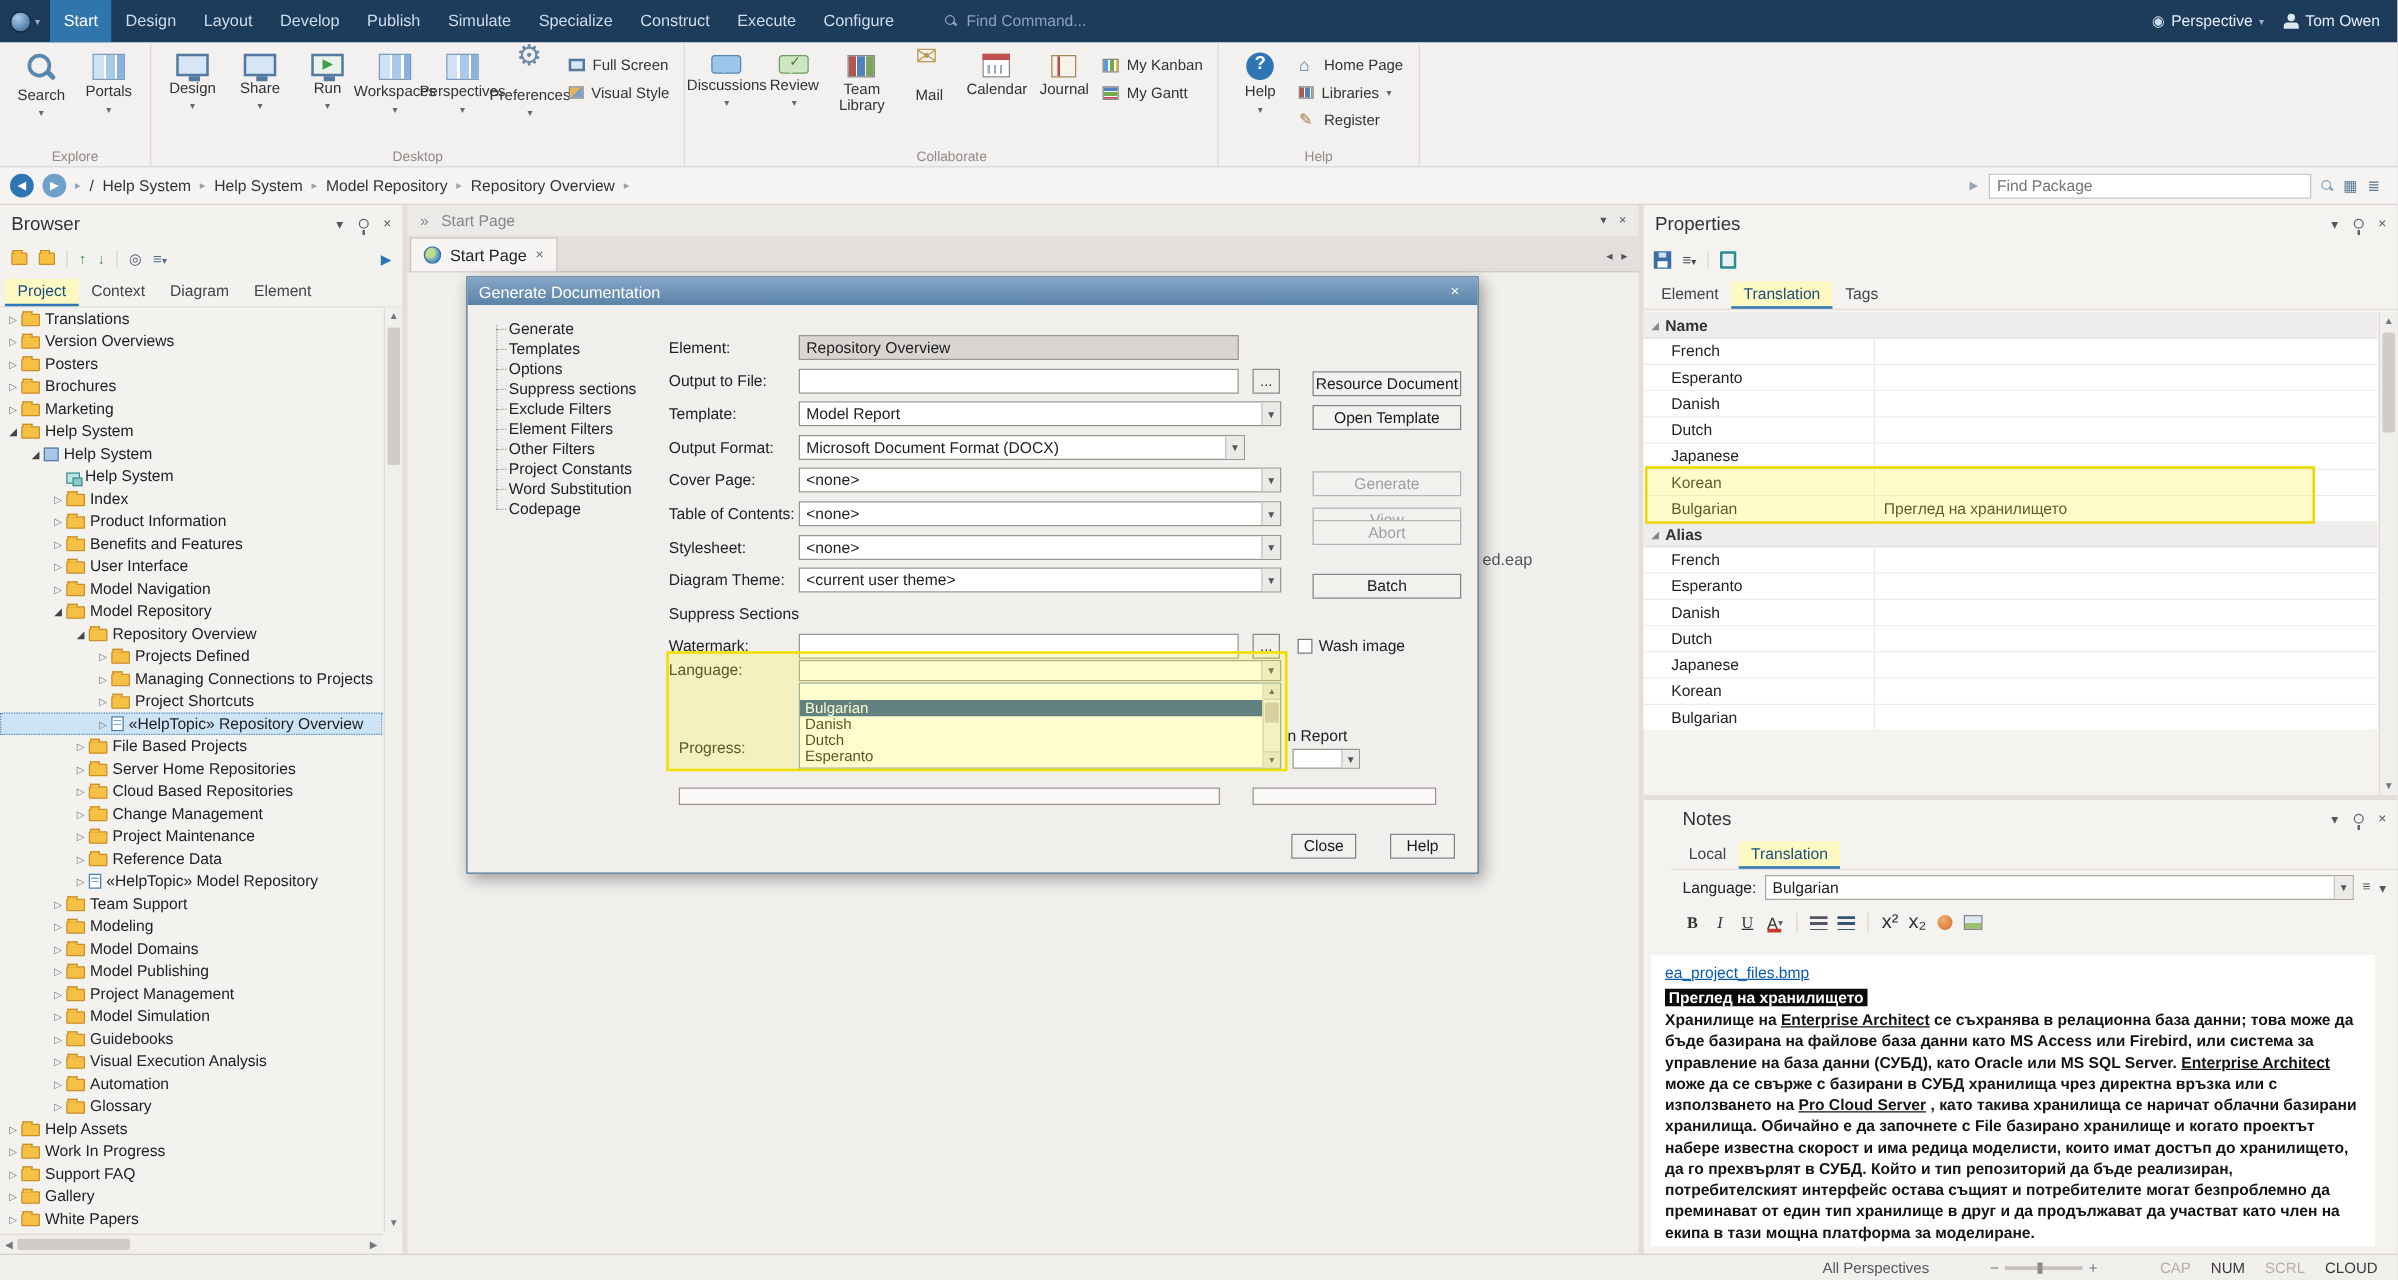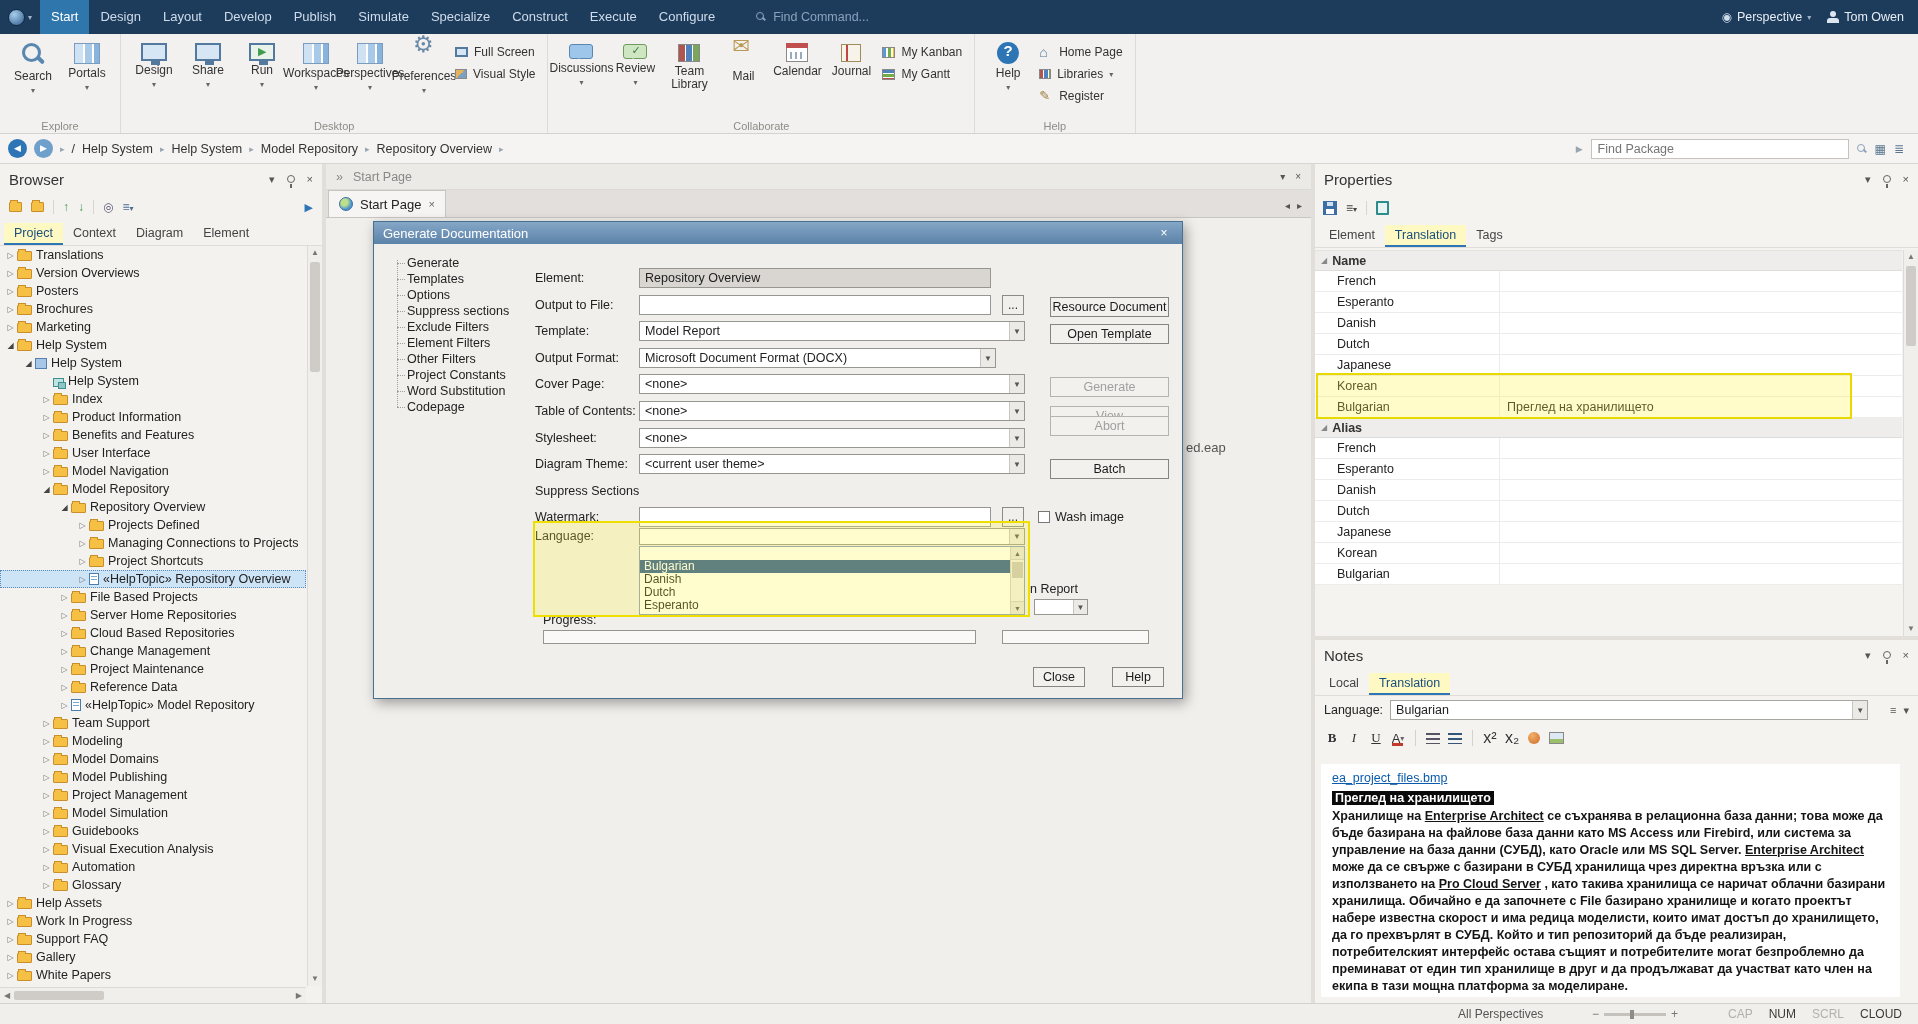--- a/index.html
+++ b/index.html
@@ -161,42 +161,42 @@
   .lopt{height:13px;line-height:13px;font-size:12px;padding-left:4px;color:#1a1a1a;margin-right:14px;white-space:nowrap;}
   .lopt.sel{background:#2a5a93;color:#fff;}
   .lscroll{position:absolute;top:0;right:0;bottom:0;width:14px;background:#f1efec;border-left:1px solid #cfccc8;font-size:7px;color:#555;text-align:center;}
   .lsb-up{height:13px;line-height:13px;background:#e7e4e0;border-bottom:1px solid #cfccc8;}
   .lsb-dn{position:absolute;bottom:0;left:0;right:0;height:13px;line-height:13px;background:#e7e4e0;border-top:1px solid #cfccc8;}
   .lsb-th{position:absolute;top:15px;left:1px;right:1px;height:16px;background:#c9c6c1;}
   .dhl{position:absolute;left:159px;top:299px;width:497px;height:96px;border:2px solid #eedf00;background:rgba(255,243,64,.26);z-index:5;pointer-events:none;}
   .rfrag{position:absolute;left:656px;top:360px;color:#222;white-space:nowrap;}
   .rcombo{position:absolute;left:660px;top:377px;width:54px;height:16px;border:1px solid #979792;background:#fff;display:flex;}
   .rcombo .dd{margin-left:auto;width:14px;background:#eceae6;border-left:1px solid #c9c6c1;display:flex;align-items:center;justify-content:center;font-size:8px;color:#555;}
-  .plabel{position:absolute;left:169px;top:391px;color:#222;}
+  .plabel{position:absolute;left:169px;top:369px;color:#222;}
   .pb{position:absolute;top:408px;height:14px;border:1px solid #98948f;background:#faf9f7;}
 
   
   #rightpanel{position:absolute;left:1315px;top:164px;width:603px;height:839px;background:#f4f3f0;}
   .rp-toolbar{height:28px;display:flex;align-items:center;gap:9px;padding:0 8px;color:#444;font-size:12px;}
   .ic-save{width:14px;height:14px;background:#3c6ea5;position:relative;display:inline-block;}
   .ic-save::before{content:"";position:absolute;left:4px;top:1px;width:6px;height:4px;background:#cfe0f0;}
   .ic-save::after{content:"";position:absolute;left:3px;bottom:1px;width:8px;height:5px;background:#fff;}
   .ic-book{width:13px;height:14px;background:#2e8b8b;position:relative;display:inline-block;border-radius:1px;}
   .ic-book::after{content:"";position:absolute;left:2px;top:2px;right:2px;bottom:2px;background:#e8f4f4;}
   #props-grid{position:absolute;left:0;top:86px;width:587px;background:#fff;border-top:1px solid #e4e1de;}
   .psec{height:20px;background:#efedeb;border-bottom:1px solid #ddd;display:flex;align-items:center;padding-left:6px;font-weight:bold;font-size:12.5px;color:#333;gap:5px;}
   .ptri{font-size:8px;color:#888;}
   .prow{height:21px;display:flex;border-bottom:1px solid #ececec;background:#fff;font-size:12.5px;}
   .pname{width:185px;padding-left:22px;color:#222;border-right:1px solid #ececec;line-height:20px;white-space:nowrap;}
   .pval{flex:1;padding-left:7px;line-height:20px;color:#222;white-space:nowrap;overflow:hidden;}
   #props-highlight{position:absolute;left:1px;width:536px;border:2px solid #e8da00;background:rgba(255,244,60,.28);z-index:3;pointer-events:none;}
   .pvscroll{position:absolute;right:0;top:86px;width:15px;height:386px;background:#f0efec;border-left:1px solid #dedbd7;font-size:8px;color:#777;text-align:center;}
   .pv-th{position:absolute;left:2px;right:2px;top:16px;height:80px;background:#cfccc7;border-radius:2px;}
   .hsplit{position:absolute;left:0;top:472px;width:603px;height:4px;background:#e2dfdb;}
-  #notes{position:absolute;left:0;top:476px;right:0;bottom:0;}
+  #notes{position:absolute;left:0;top:476px;right:0;bottom:0;padding-left:22px;}
   .langrow{display:flex;align-items:center;padding:3px 9px;gap:7px;font-size:12.5px;color:#222;height:28px;}
   .langcombo{width:478px;height:20px;border:1px solid #a9a5a0;background:#fff;display:flex;align-items:center;padding-left:5px;font-size:12.5px;}
   .langcombo .dd{margin-left:auto;width:15px;align-self:stretch;background:#eceae6;border-left:1px solid #c9c6c1;display:flex;align-items:center;justify-content:center;font-size:8px;color:#555;}
   .lang-icons{margin-left:auto;display:flex;gap:7px;color:#555;font-size:11px;align-items:center;}
   .ntoolbar{display:flex;align-items:center;gap:2px;padding:2px 7px;height:28px;}
   .nt{min-width:20px;height:20px;display:flex;align-items:center;justify-content:center;font-size:13px;color:#333;}
   .nt.b{font-weight:bold;font-family:"Liberation Serif","DejaVu Serif",serif;}
   .nt.i{font-style:italic;font-family:"Liberation Serif","DejaVu Serif",serif;}
   .nt.u{text-decoration:underline;font-family:"Liberation Serif","DejaVu Serif",serif;}
   .nt.acolor{position:relative;}

